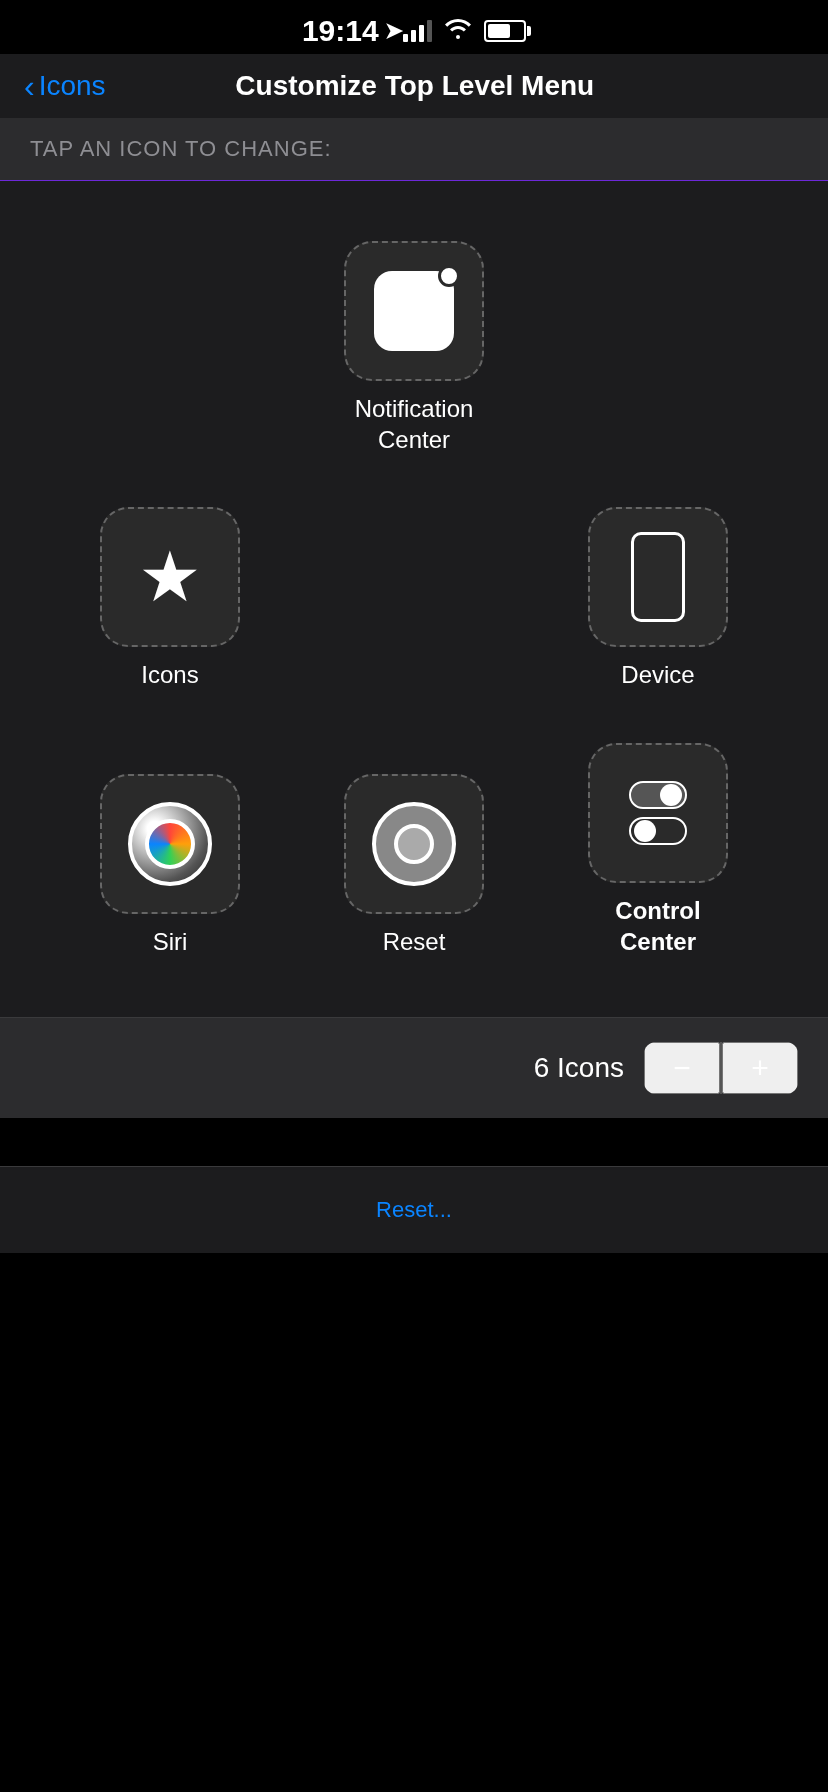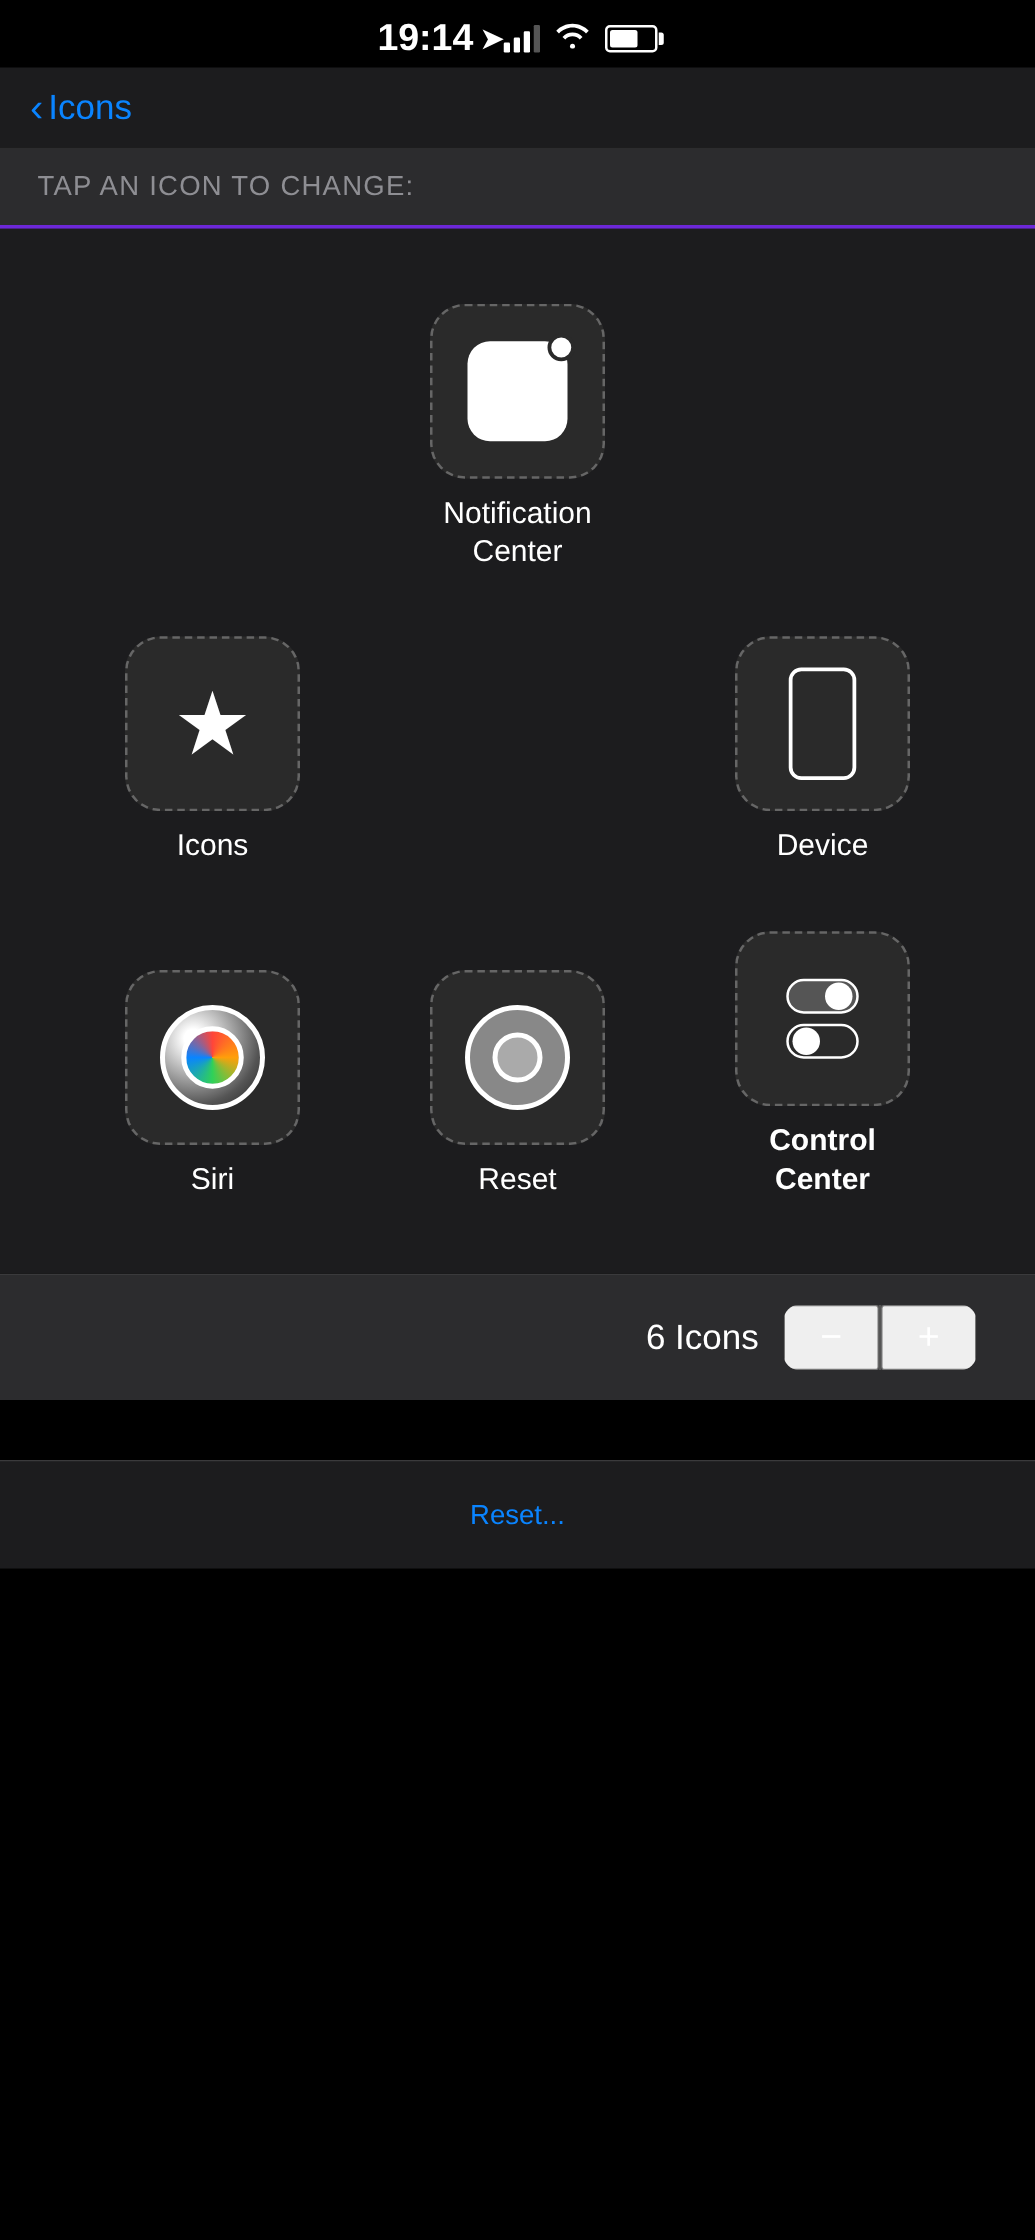--- a/index.html
+++ b/index.html
@@ -103,21 +103,21 @@
       font-size: 28px;
       font-weight: 600;
       color: #fff;
       margin-right: 80px;
     }
 
     
     .instruction-bar {
       background: #2c2c2e;
       padding: 18px 30px;
-      border-bottom: 3px solid #6d28d9;
+      border-bottom: 1px solid #6d28d9;
     }
     .instruction-text {
       font-size: 22px;
       color: #8e8e93;
       letter-spacing: 1px;
       font-weight: 400;
     }
 
     
     .icons-area {
@@ -273,21 +273,21 @@
       background: #fff;
       position: absolute;
     }
     .toggle-track.on .toggle-thumb { right: 3px; }
     .toggle-track.off .toggle-thumb { left: 3px; }
 
     
     .bottom-controls {
       background: #2c2c2e;
       border-top: 1px solid #3a3a3c;
-      padding: 24px 47px;
+      padding: 24px 30px;
       display: flex;
       align-items: center;
       justify-content: flex-end;
       gap: 20px;
     }
     .icons-count {
       font-size: 28px;
       color: #fff;
       font-weight: 400;
     }
@@ -393,20 +393,21 @@
       <div class="battery-fill"></div>
     </div>
   </div>
 </div>
 
 <div class="nav-bar">
   <div class="back-button">
     <span class="back-chevron">‹</span>
     <span>Icons</span>
   </div>
+  <div class="nav-title">Customize Top Level Menu</div>
 </div>
 
 <div class="instruction-bar">
   <span class="instruction-text">TAP AN ICON TO CHANGE:</span>
 </div>
 
 <div class="icons-area">
   <div class="icons-grid">
 
     <div class="icon-cell top-center">

